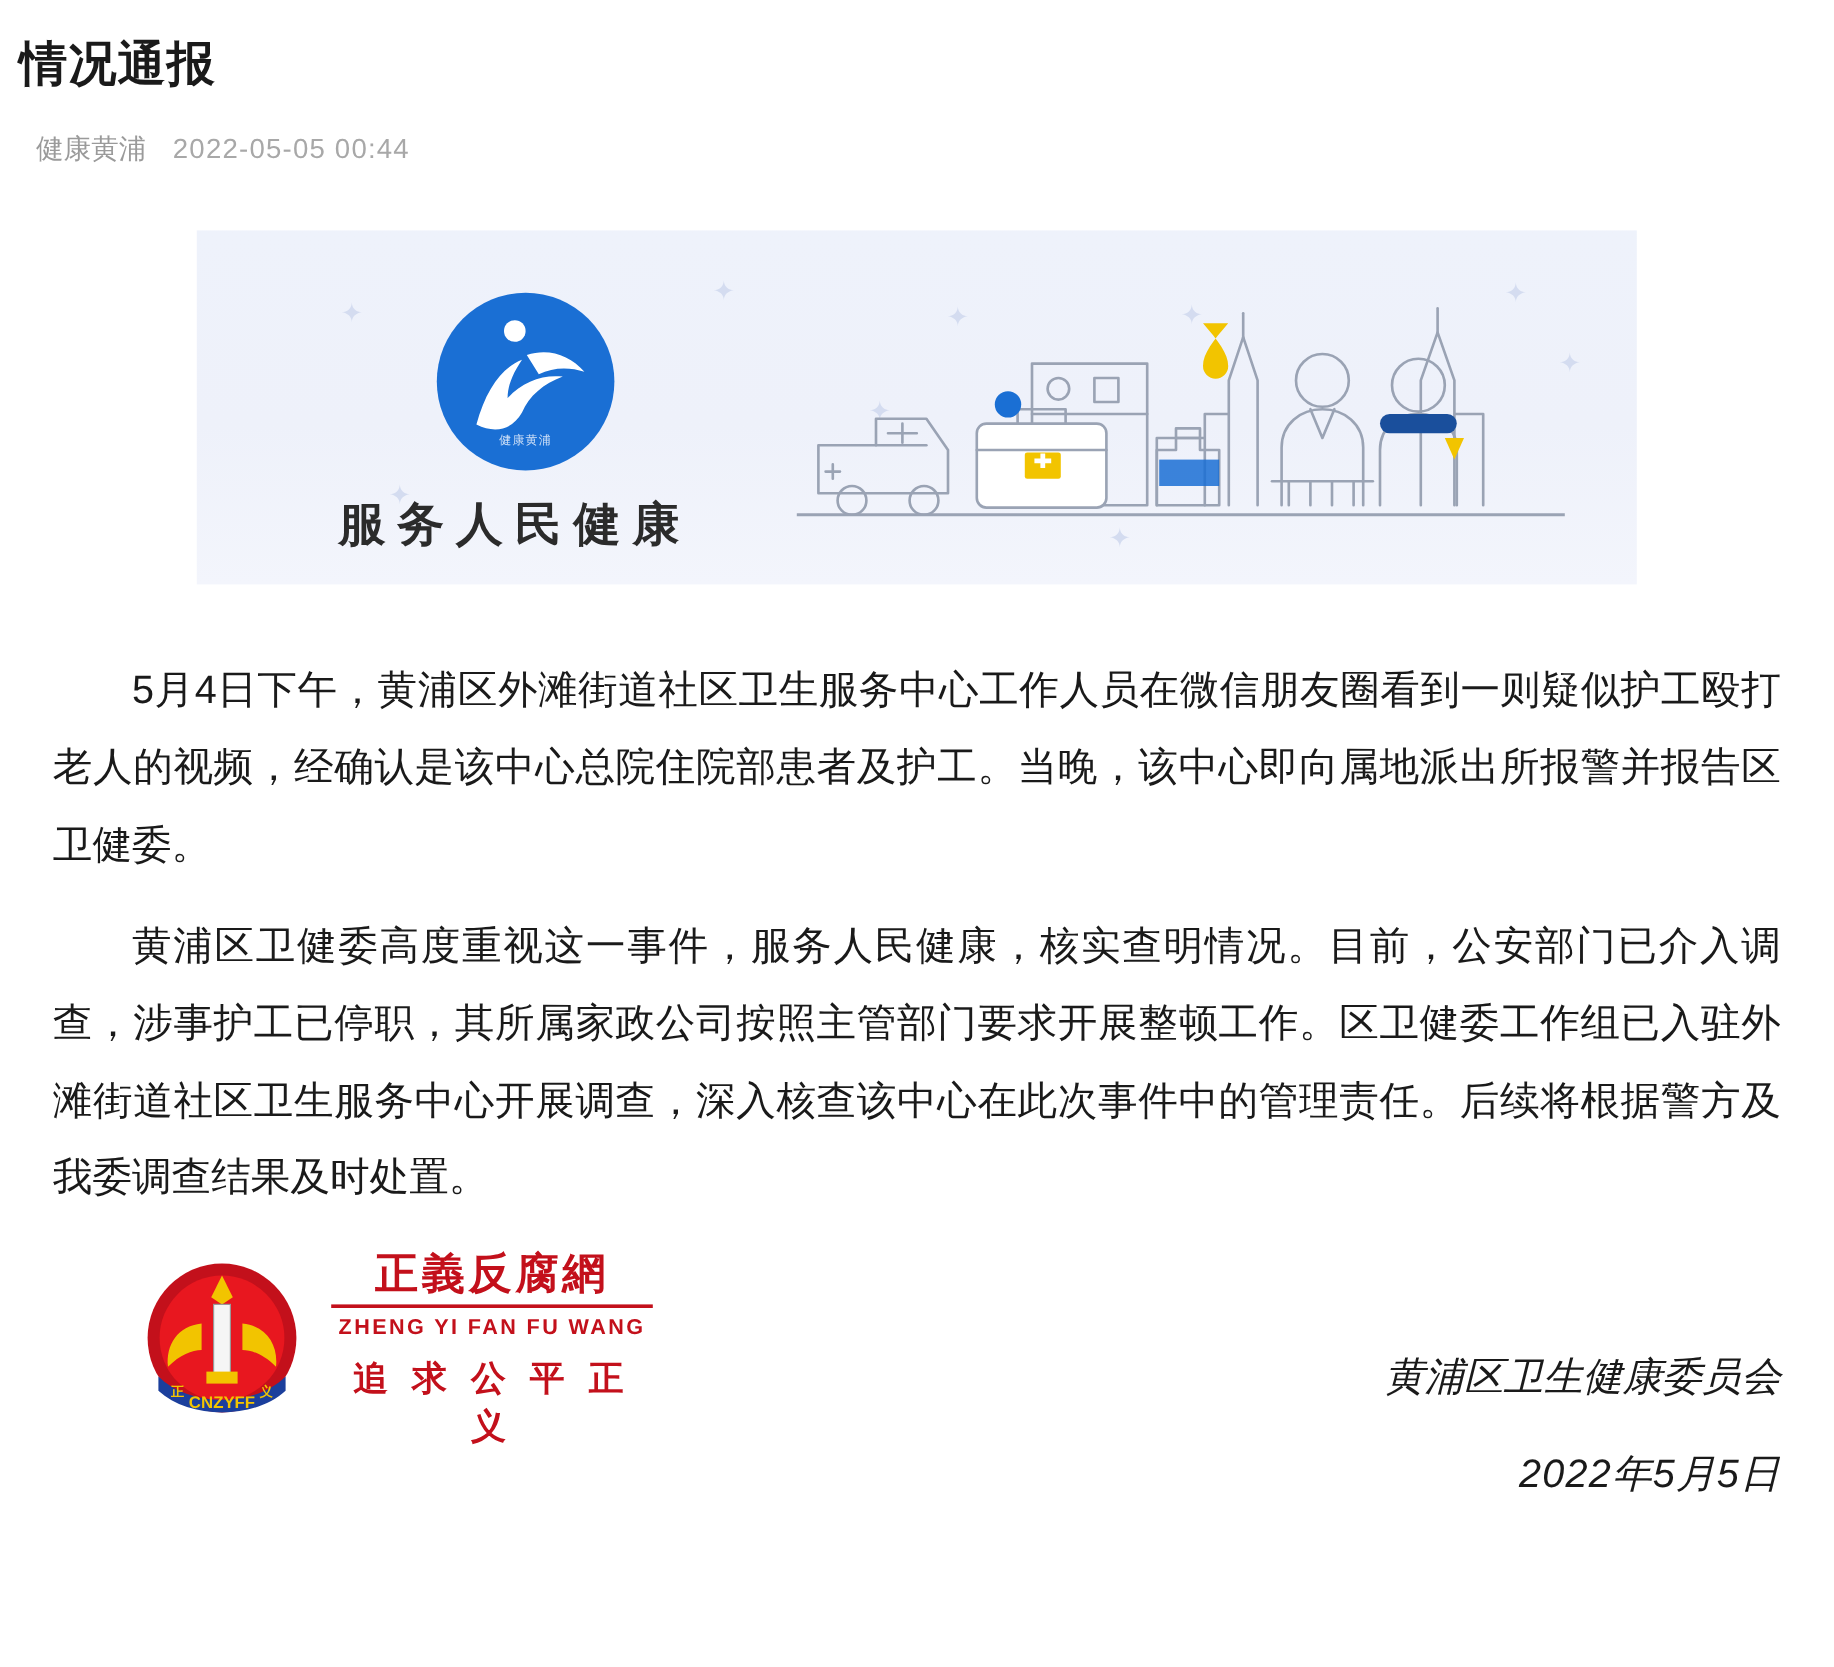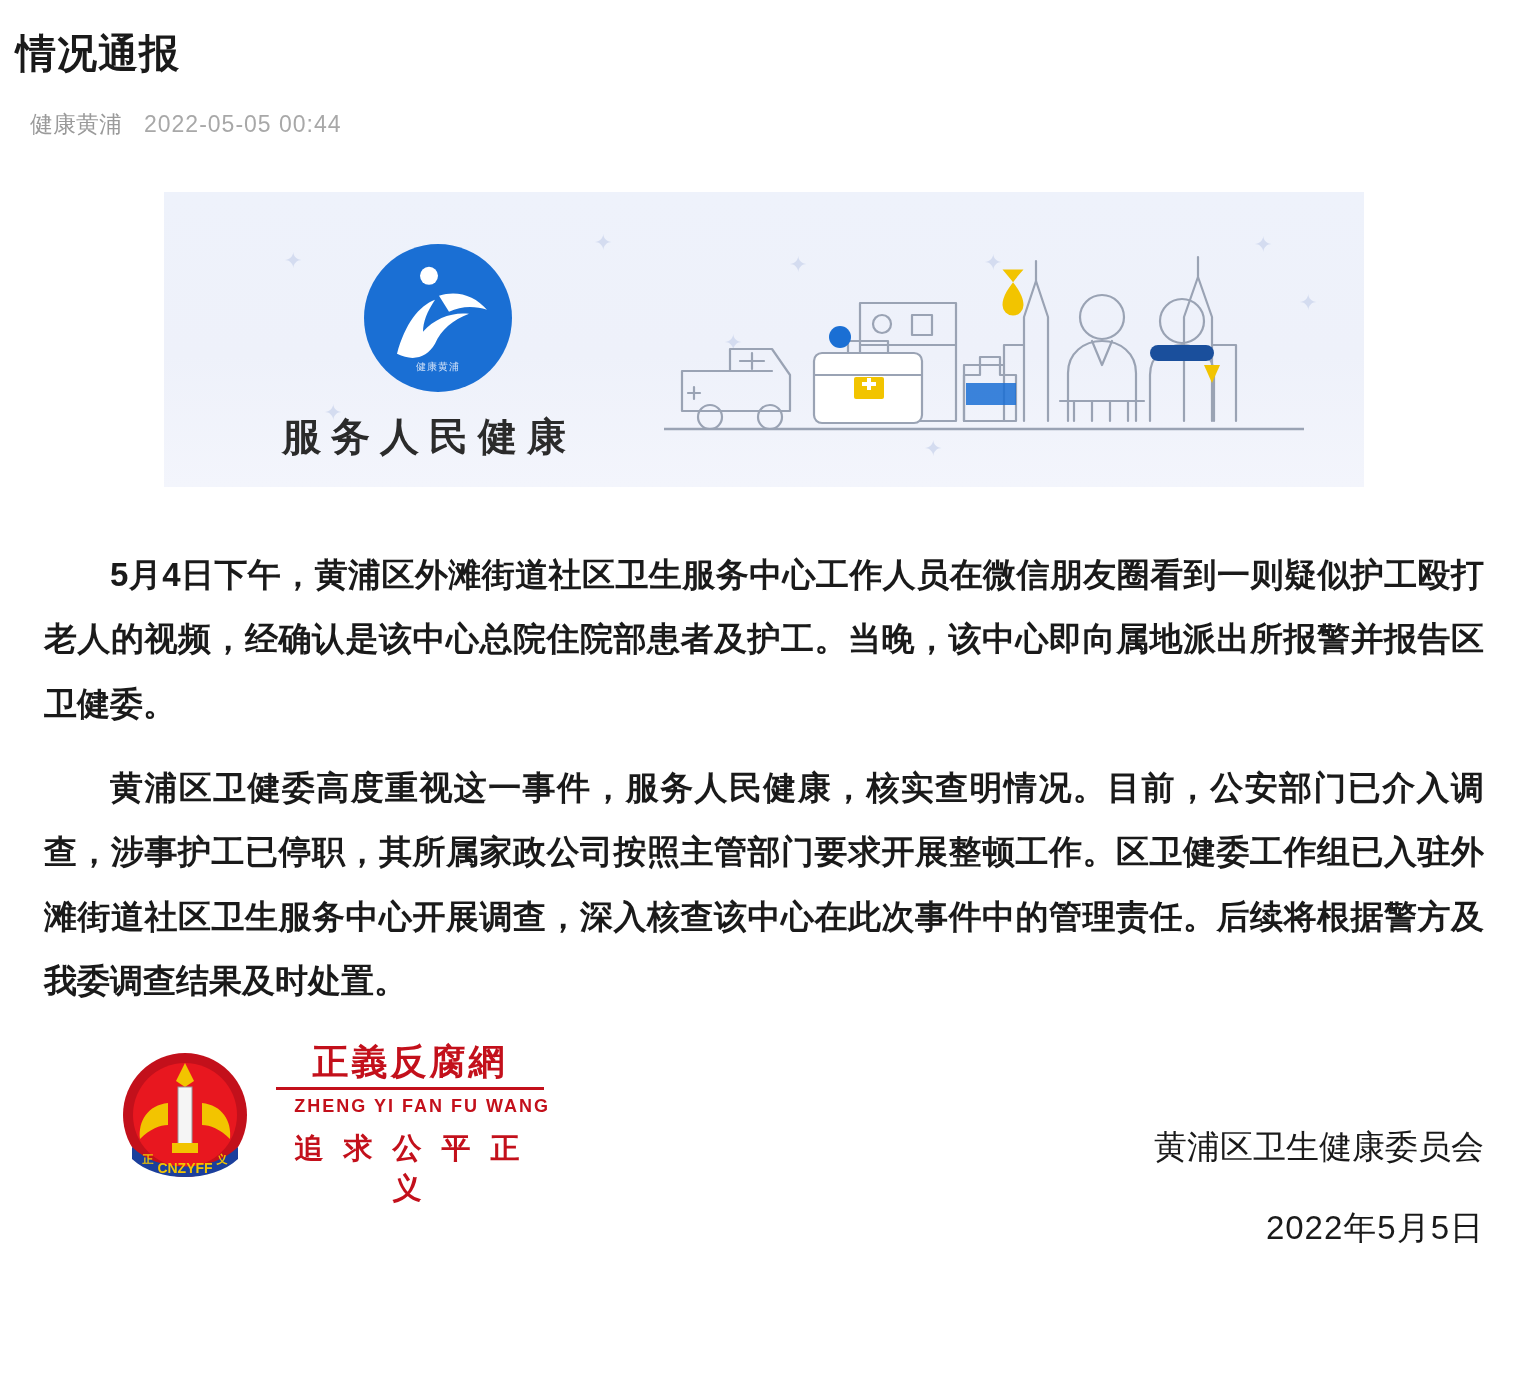--- a/index.html
+++ b/index.html
@@ -108,21 +108,20 @@
   .body-text {
     margin: 56px 44px 0 44px;
     font-size: 33px;
     line-height: 1.95;
     color: #1a1a1a;
     text-align: justify;
   }
   .body-text p {
     margin: 0 0 20px 0;
     text-indent: 66px;
-    font-weight: bold;
   }
 
   
   .footer {
     position: relative;
     margin-top: 10px;
     height: 260px;
   }
   .watermark {
     position: absolute;
@@ -156,37 +155,37 @@
   .wm-underline {
     height: 3px;
     background: #c3101b;
     margin: 4px 6px 6px 6px;
   }
   .wm-en {
     font-size: 18px;
     font-weight: bold;
     color: #c3101b;
     letter-spacing: 2px;
-    text-align: right;
   }
   .wm-slogan {
     margin-top: 12px;
     font-size: 29px;
     font-weight: bold;
     color: #c3101b;
     letter-spacing: 6px;
   }
   .sign-block {
     position: absolute;
     right: 44px;
     top: 96px;
     text-align: right;
     font-size: 33px;
     color: #1a1a1a;
     line-height: 1.1;
+    font-style: italic;
   }
   .sign-org { margin-bottom: 44px; }
   .sign-date { letter-spacing: 1px; }
 </style>
 </head>
 <body>
 
 <div class="page">
 
   <h1 class="article-title">情况通报</h1>

